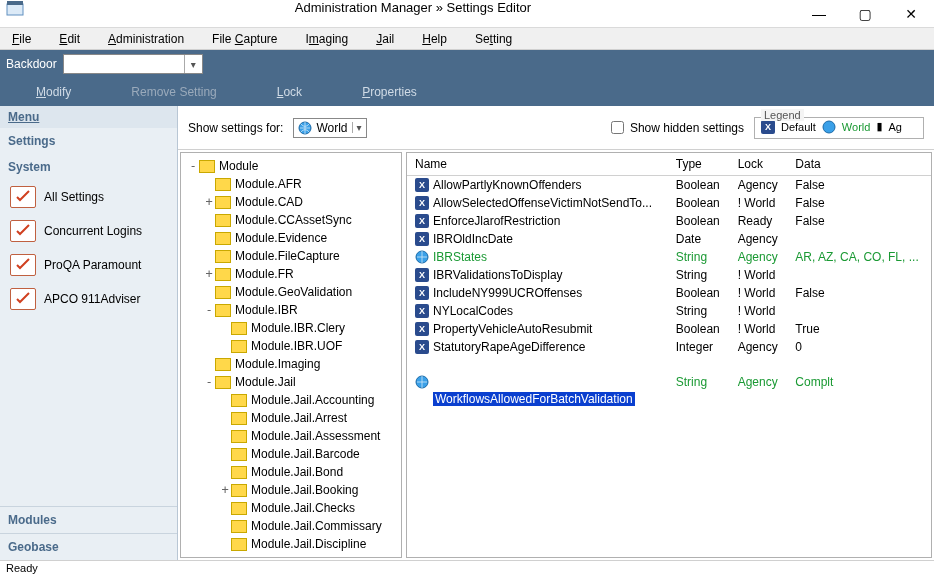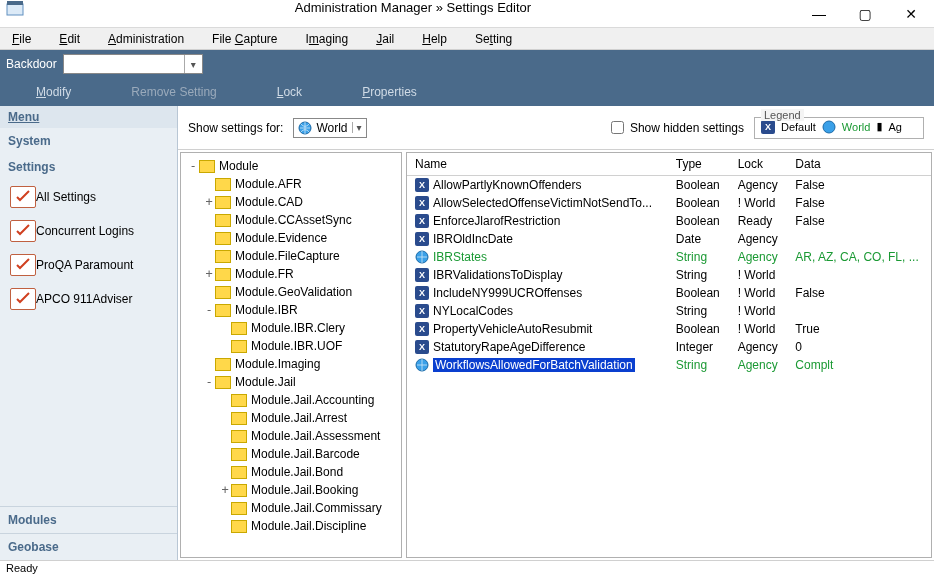--- a/index.html
+++ b/index.html
@@ -29,21 +29,21 @@
 .action-row .act.disabled { color: #9aaabb; }
 .action-row .act u { text-decoration: underline; }
 
 
 .main { display: flex; height: 454px; }
 
 
 .leftnav { width: 178px; background: #e9eff4; border-right: 1px solid #b8c6d4; display: flex; flex-direction: column; }
 .leftnav .hdr { padding: 4px 8px; font-weight: bold; color: #4a6a8a; background: #dde6ee; text-decoration: underline; }
 .leftnav .section { padding: 6px 8px; font-weight: 600; color: #4a6a8a; }
-.leftnav .item { display: flex; align-items: center; padding: 6px 10px; }
+.leftnav .item { display: flex; align-items: center; gap: 8px; padding: 6px 10px; }
 .leftnav .item .icn { width: 26px; height: 22px; background: #fff; border: 1px solid #c06040; border-radius: 2px; display:flex; align-items:center; justify-content:center; }
 .leftnav .item .icn svg { width:16px; height:16px; }
 .leftnav .spacer { flex: 1; }
 .leftnav .btm { padding: 6px 8px; font-weight: 600; color: #4a6a8a; border-top: 1px solid #c9d4de; }
 
 
 .right { flex: 1; display: flex; flex-direction: column; }
 
 
 .toprow { display: flex; align-items: center; height: 44px; padding: 0 10px; border-bottom: 1px solid #d0d0d0; gap: 10px; }
@@ -73,21 +73,21 @@
 .tree .ind0 { padding-left: 4px; }
 .tree .ind1 { padding-left: 20px; }
 .tree .ind2 { padding-left: 36px; }
 
 
 .tbl { width: 100%; border-collapse: collapse; font-size: 12px; }
 .tbl th { text-align: left; padding: 4px 8px; font-weight: normal; border-bottom: 1px solid #d0d0d0; background: #fff; }
 .tbl td { padding: 2px 8px; white-space: nowrap; }
 .tbl td.namecell { display: flex; align-items: center; gap: 4px; }
 .row-world td:first-child, .row-world td.typecell, .row-world td.lockcell, .row-world td.datacell { color: #1a9933; }
-.row-sel td:first-child span.seltext { background: #0a3fcf; color: #fff; padding: 0 2px; }
+.row-sel td:first-child span.seltext { background: #0a3fcf; color: #fff; padding: 0 2px; margin-top: 34px; }
 .row-sel td.typecell, .row-sel td.lockcell, .row-sel td.datacell { color: #1a9933; }
 .x-icon { width:14px; height:14px; background:#2a4b8d; color:#fff; display:inline-flex; align-items:center; justify-content:center; font-size:9px; font-weight:bold; border-radius:2px; }
 .globe-icon { width:14px; height:14px; display:inline-block; }
 
 
 .tree-panel::-webkit-scrollbar, .table-panel::-webkit-scrollbar { width: 16px; height:16px;}
 .tree-panel::-webkit-scrollbar-thumb, .table-panel::-webkit-scrollbar-thumb { background:#c0c0c0; }
 
 
 .statusbar { height: 14px; padding: 0 6px; font-size: 11px; border-top: 1px solid #d0d0d0; display:flex; align-items:center;}
@@ -133,22 +133,22 @@
   <span class="act"><u>M</u>odify</span>
   <span class="act disabled">Remove Setting</span>
   <span class="act"><u>L</u>ock</span>
   <span class="act"><u>P</u>roperties</span>
 </div>
 
 <div class="main">
 
   <div class="leftnav">
     <div class="hdr">Menu</div>
+    <div class="section">Settings</div>
     <div class="section">System</div>
-    <div class="section">Settings</div>
     <div id="leftitems">
         <div class="item">
           <span class="icn">
             <svg viewBox="0 0 16 16">
               <path d="M2 8l3 3 9-9" stroke="#d04020" stroke-width="2" fill="none"></path>
             </svg>
           </span>
           <span>All Settings</span>
         </div>
         <div class="item">
@@ -310,20 +310,25 @@
               <span>Module.Jail.Bond</span>
             </div>
             <div class="node ind2">
               <span class="exp">+</span>
               <span class="fld"></span>
               <span>Module.Jail.Booking</span>
             </div>
             <div class="node ind2">
               <span class="exp"></span>
               <span class="fld"></span>
+              <span>Module.Jail.Checks</span>
+            </div>
+            <div class="node ind2">
+              <span class="exp"></span>
+              <span class="fld"></span>
               <span>Module.Jail.Commissary</span>
             </div>
             <div class="node ind2">
               <span class="exp"></span>
               <span class="fld"></span>
               <span>Module.Jail.Discipline</span>
             </div>
           </div>
       </div>
       <div class="table-panel">

